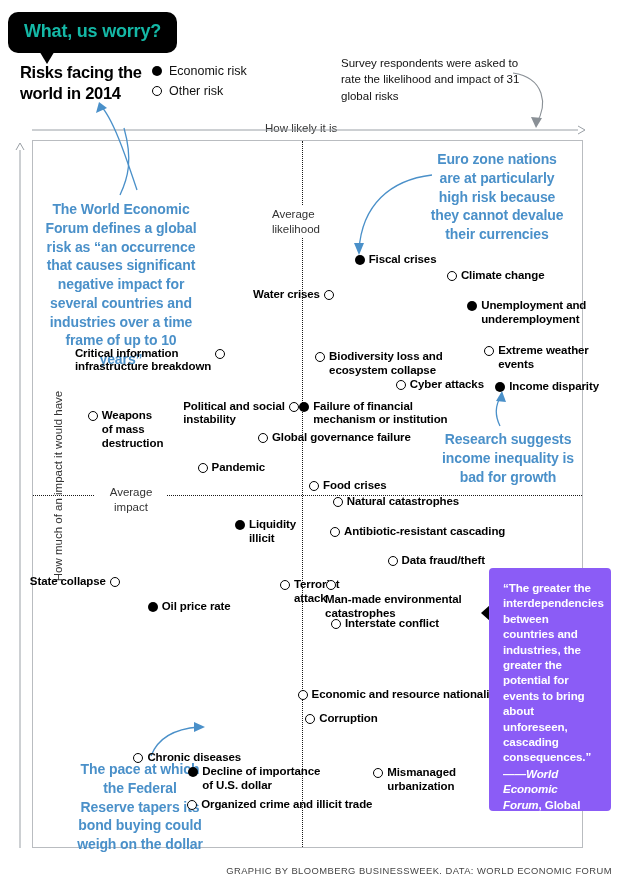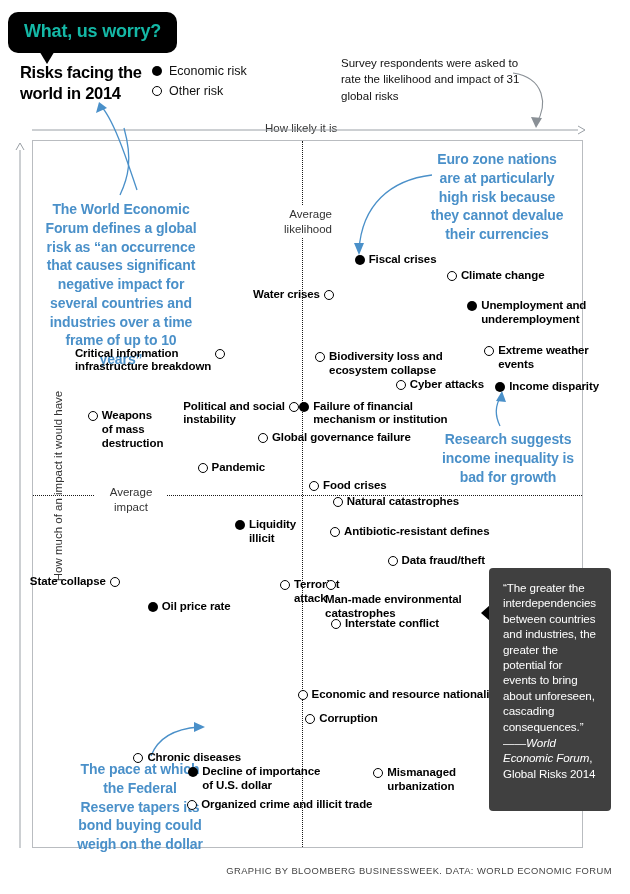--- a/index.html
+++ b/index.html
@@ -62,21 +62,21 @@
   .vline{
     position:absolute;left:302px;top:141px;height:706px;width:0;
     border-left:1.5px dotted #1a1a1a;
   }
   .hline{
     position:absolute;left:33px;top:495px;width:549px;height:0;
     border-top:1.5px dotted #1a1a1a;
   }
   .avg-like{
     position:absolute;left:272px;top:205px;width:60px;
-    font-size:11.5px;line-height:1.28;color:#333;text-align:right;
+    font-size:11.5px;line-height:1.28;color:#333;text-align:left;
     background:#fff;padding:2px 0;
   }
   .avg-imp{
     position:absolute;left:95px;top:484px;width:72px;
     font-size:11.5px;line-height:1.28;color:#333;text-align:center;
     background:#fff;padding:1px 0;
   }
 
   
   .pt{position:absolute;width:0;height:0;}
@@ -100,23 +100,23 @@
     line-height:1.34;text-align:center;letter-spacing:-0.1px;
   }
   .anno-left-def{left:45px;top:200px;width:152px;}
   .anno-euro{left:425px;top:150px;width:144px;}
   .anno-income{left:440px;top:430px;width:136px;}
   .anno-fed{left:75px;top:760px;width:130px;}
 
   
   .quote{
     position:absolute;left:489px;top:568px;width:122px;height:243px;
-    background:#404040;color:#fff;border-radius:4px;
+    background:#8b5cf6;color:#fff;border-radius:4px;
     padding:12px 13px 12px 14px;box-sizing:border-box;
-    font-size:11.6px;font-weight:normal;line-height:1.33;letter-spacing:-0.1px;
+    font-size:11.6px;font-weight:bold;line-height:1.33;letter-spacing:-0.1px;
   }
   .quote-tail{
     position:absolute;left:481px;top:605px;width:0;height:0;
     border-top:8px solid transparent;border-bottom:8px solid transparent;
     border-right:9px solid #000;
   }
   .quote .attrib{display:block;margin-top:1px;}
   .quote .attrib em{font-style:italic;}
 
   
@@ -265,21 +265,21 @@
         <span class="marker"></span>
         <span class="lbl">Natural catastrophes</span>
       </div>
       <div class="pt filled lbl-right" style="left: 240px; top: 525.1px;">
         <span class="marker"></span>
         <span class="lbl">Liquidity
 illicit</span>
       </div>
       <div class="pt hollow lbl-right" style="left: 335px; top: 532.1px;">
         <span class="marker"></span>
-        <span class="lbl">Antibiotic-resistant defines</span>
+        <span class="lbl">Antibiotic-resistant cascading</span>
       </div>
       <div class="pt hollow lbl-right" style="left: 392.6px; top: 561.1px;">
         <span class="marker"></span>
         <span class="lbl">Data fraud/theft</span>
       </div>
       <div class="pt hollow lbl-left" style="left: 114.8px; top: 582.3px;">
         <span class="marker"></span>
         <span class="lbl">State collapse</span>
       </div>
       <div class="pt hollow lbl-right" style="left: 285px; top: 585.1px;">

